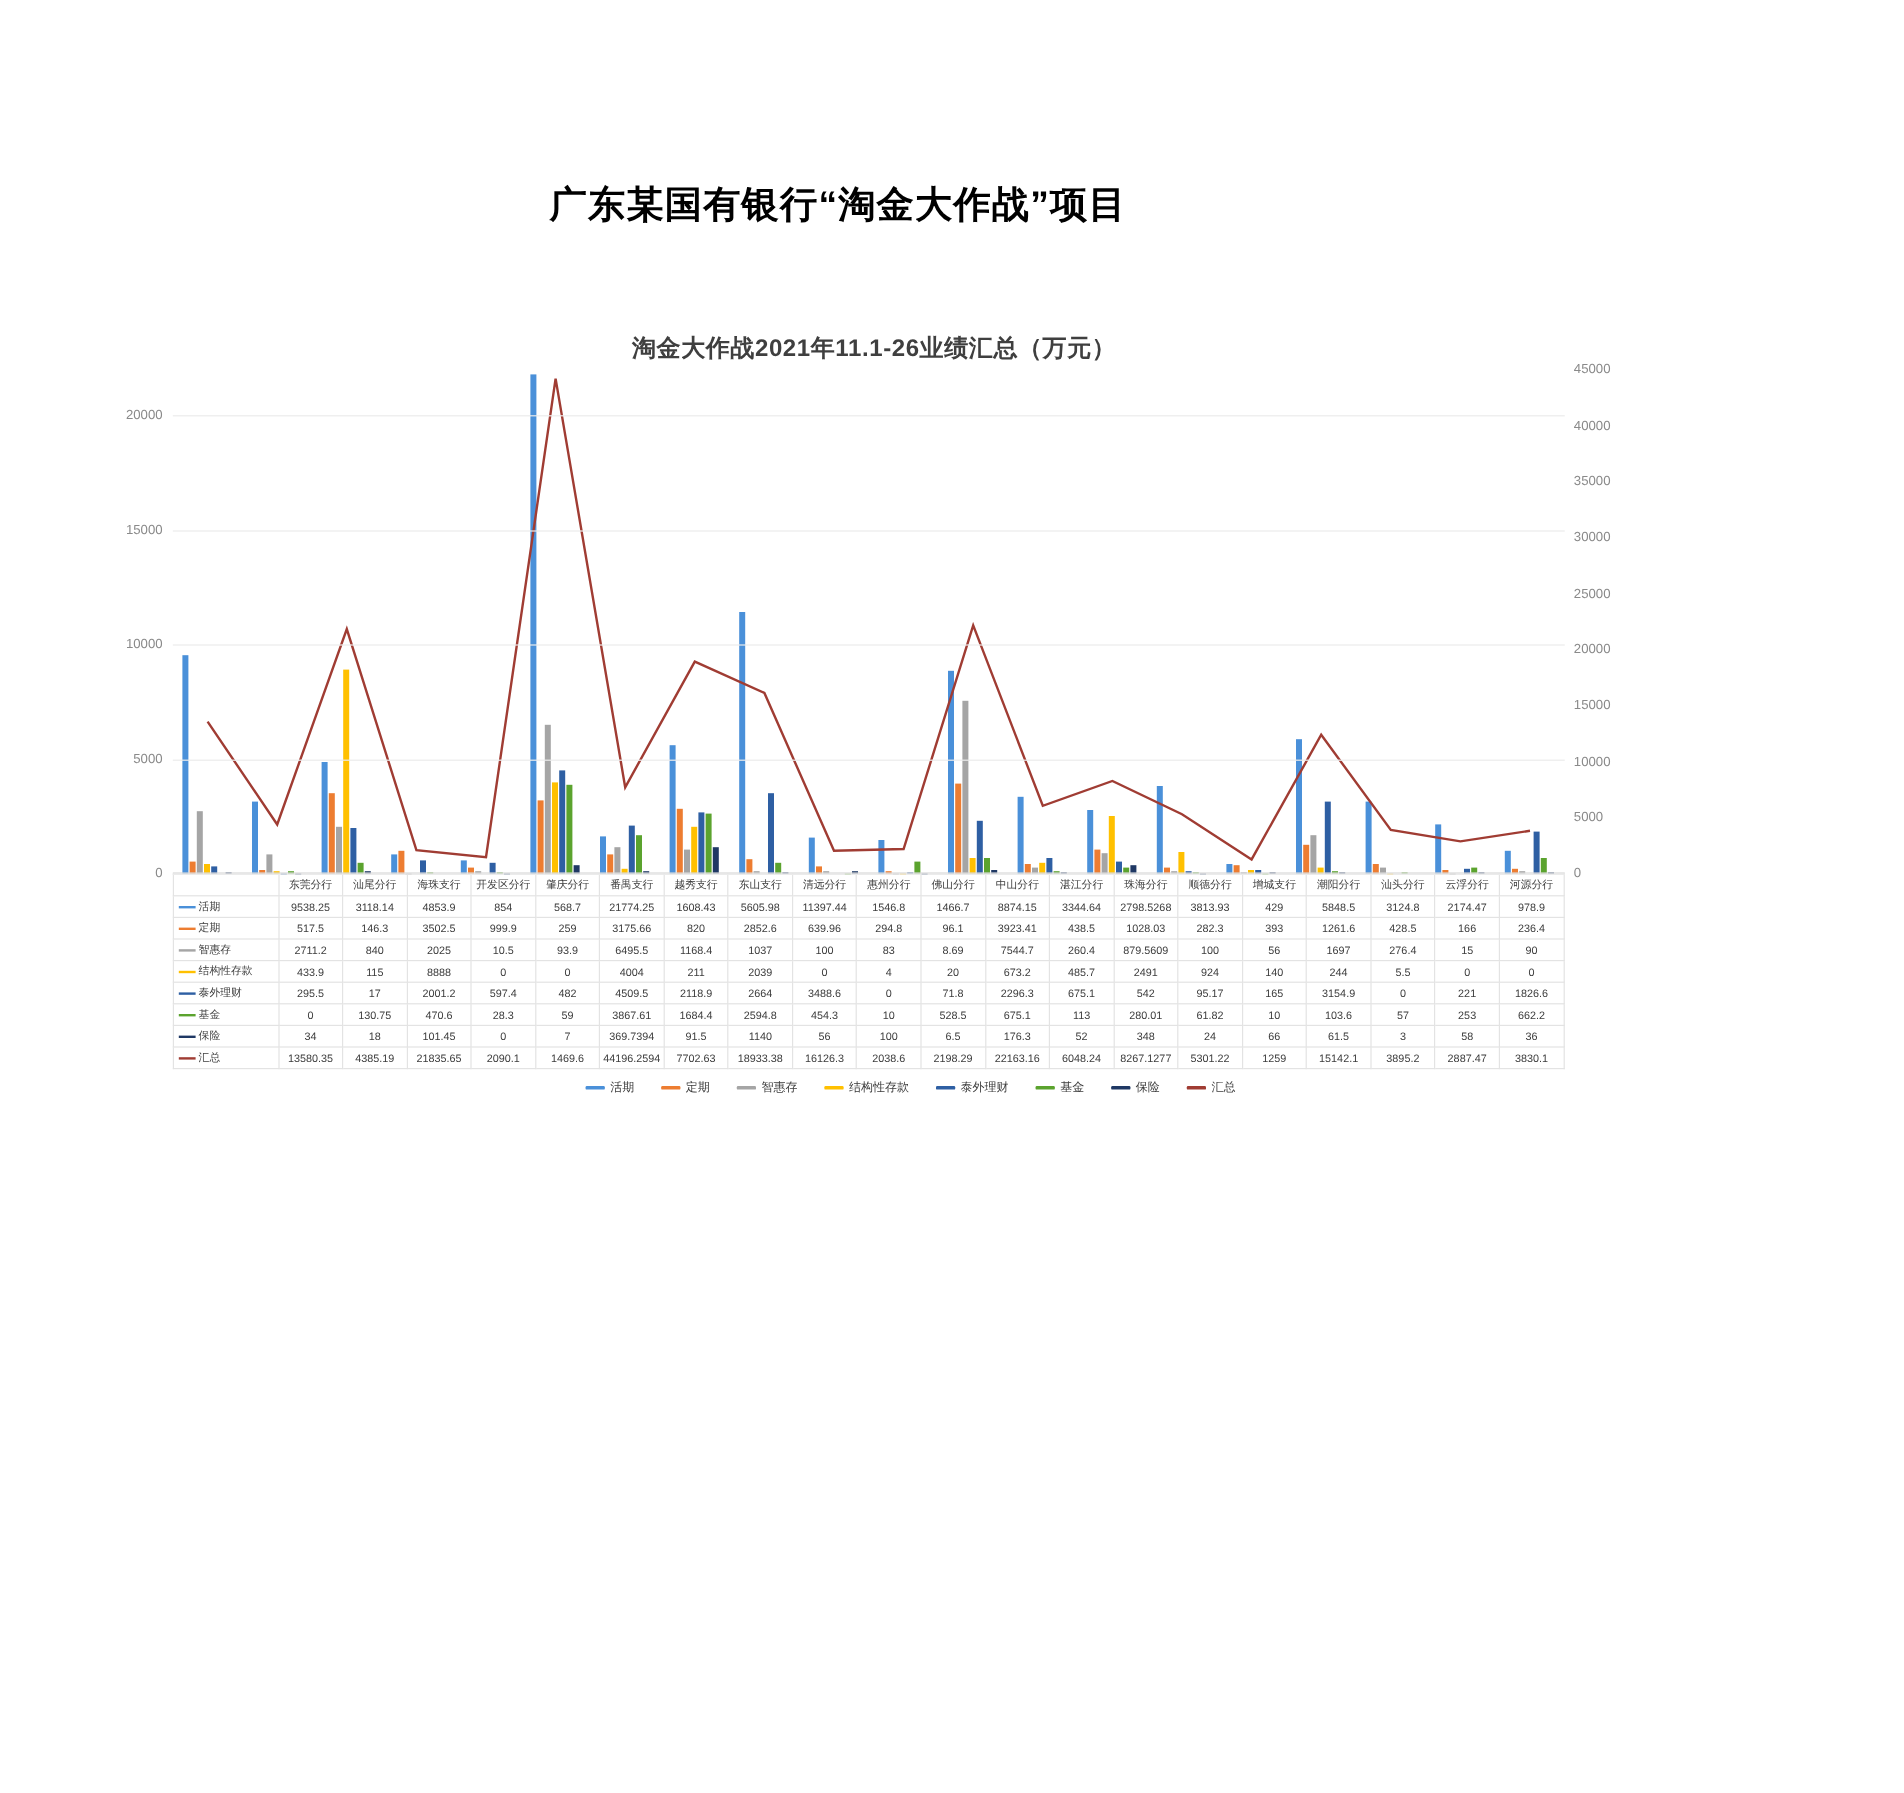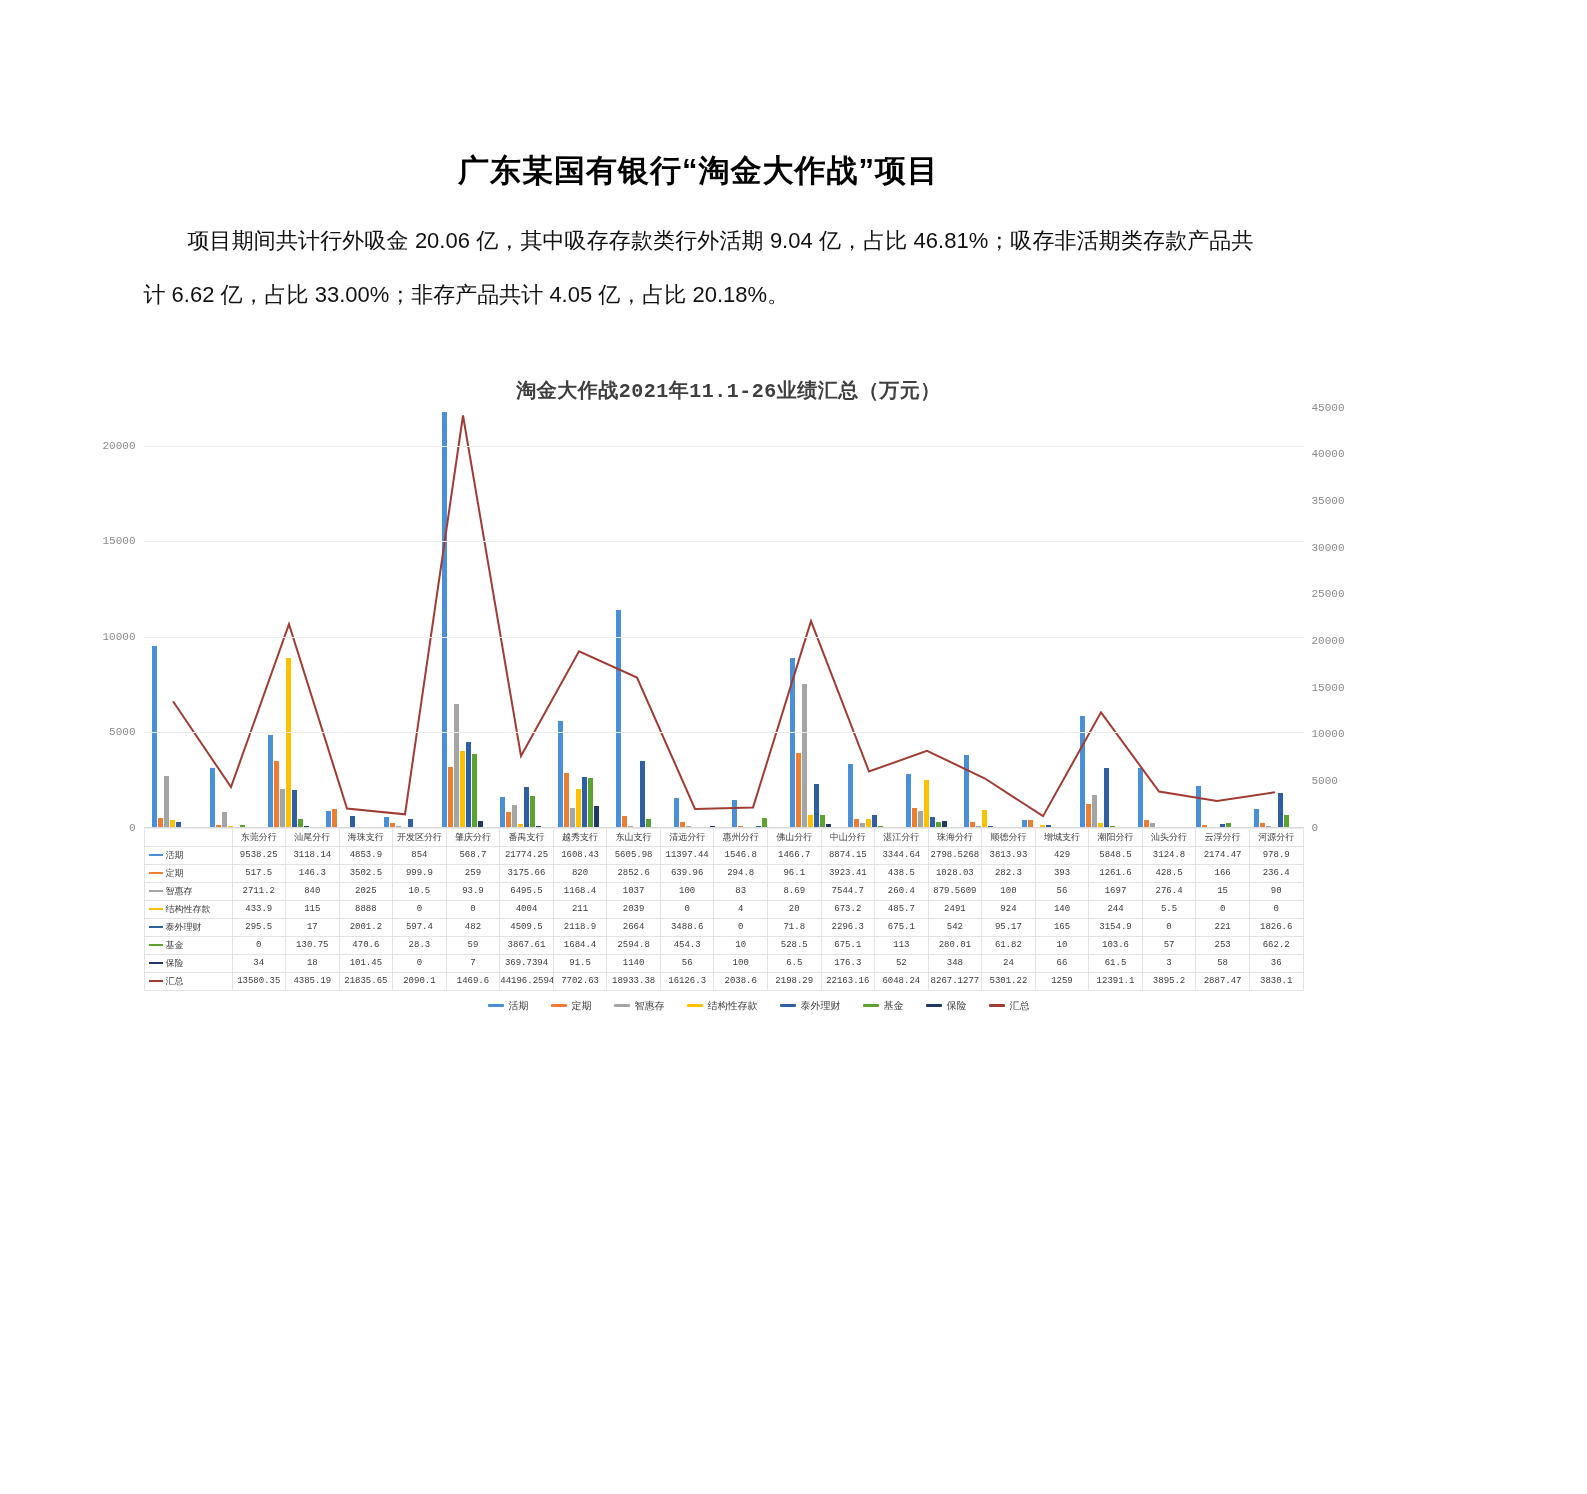--- a/index.html
+++ b/index.html
@@ -29,23 +29,22 @@
     text-align:justify;
   }
   .para{margin:0;text-indent:2em;}
   .para.p1{padding-top:92px;}
   .para.p2{padding-top:22px;}
 
   
   .chart-wrap{
     position:relative;
     width:1350px;
-    margin:55px auto 0 auto;
+    margin:85px auto 0 auto;
     padding:0;
-    font-family:Liberation Mono, monospace;
   }
   .chart-title{
     text-align:center;
     font-size:20px;
     font-weight:bold;
     color:#3f3f3f;
     letter-spacing:.5px;
     margin:0 0 4px 0;
     padding-left:60px;
   }
@@ -113,21 +112,20 @@
   .chart-frame{border:none;}
 </style>
 </head>
 <body>
 
 <div class="page">
 
   <h1 class="doc-title">广东某国有银行“淘金大作战”项目</h1>
 
   <div class="body-text">
-    <p class="para p2">项目期间共计行外吸金 20.06 亿，其中吸存存款类行外活期 9.04 亿，占比 46.81%；吸存非活期类存款产品共计 6.62 亿，占比 33.00%；非存产品共计 4.05 亿，占比 20.18%。</p>
   </div>
 
   <div class="chart-wrap chart-frame">
     <div class="chart-title">淘金大作战2021年11.1-26业绩汇总（万元）</div>
 
     <div class="plot-area" id="plotArea">
       <div class="bars" id="barsLayer">
           <div class="cat">
             <div class="bar" style="height: 182.094px; background: rgb(74, 144, 217);"></div>
             <div class="bar" style="height: 9.87955px; background: rgb(237, 125, 49);"></div>
@@ -535,21 +533,21 @@
             <td>7702.63</td>
             <td>18933.38</td>
             <td>16126.3</td>
             <td>2038.6</td>
             <td>2198.29</td>
             <td>22163.16</td>
             <td>6048.24</td>
             <td>8267.1277</td>
             <td>5301.22</td>
             <td>1259</td>
-            <td>12391.1</td>
+            <td>15142.1</td>
             <td>3895.2</td>
             <td>2887.47</td>
             <td>3830.1</td>
           </tr>
         </tbody>
     </table>
 
     <div class="legend" id="legendRow">
         <div class="item">
           <span class="swatch" style="background: rgb(74, 144, 217);"></span>

